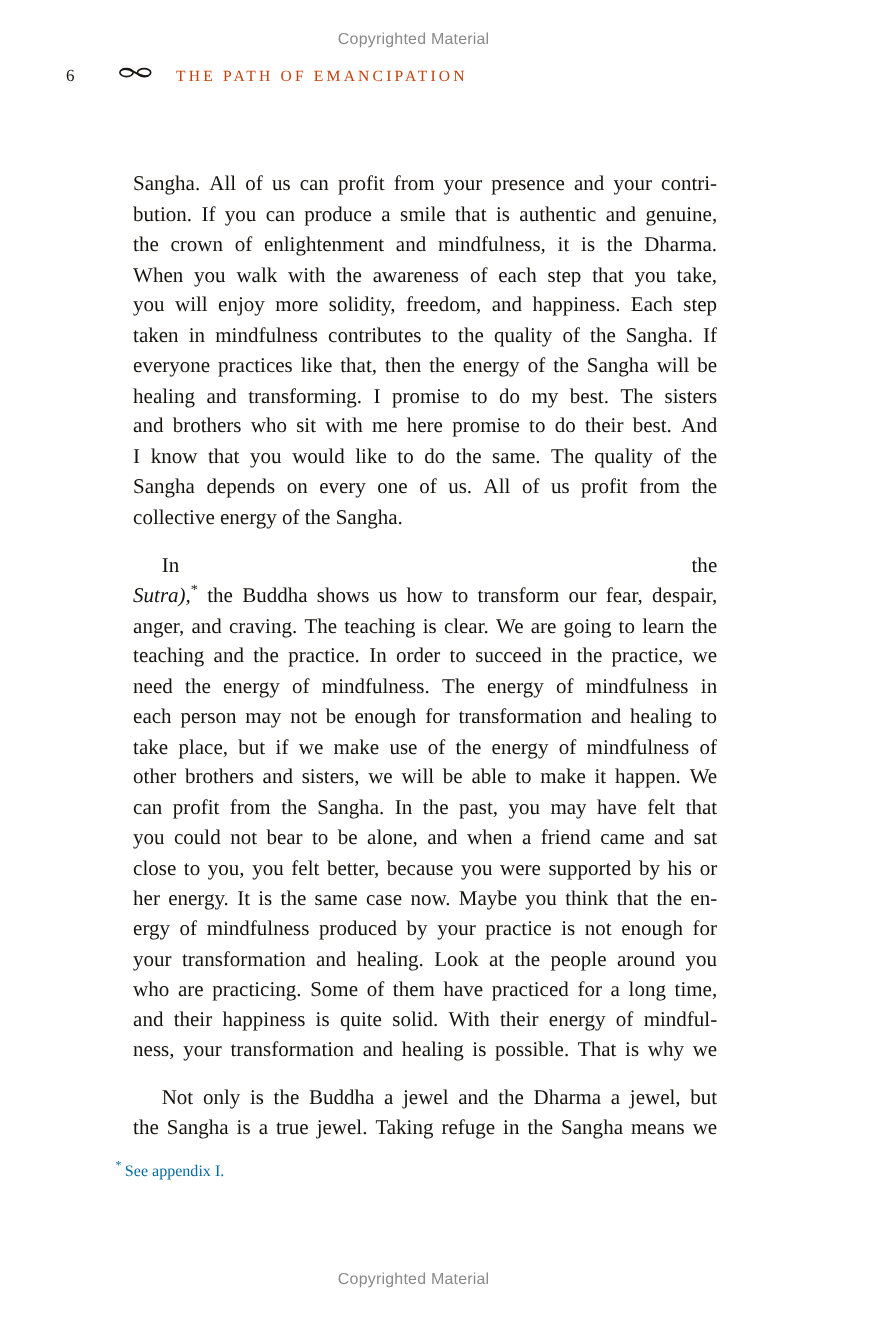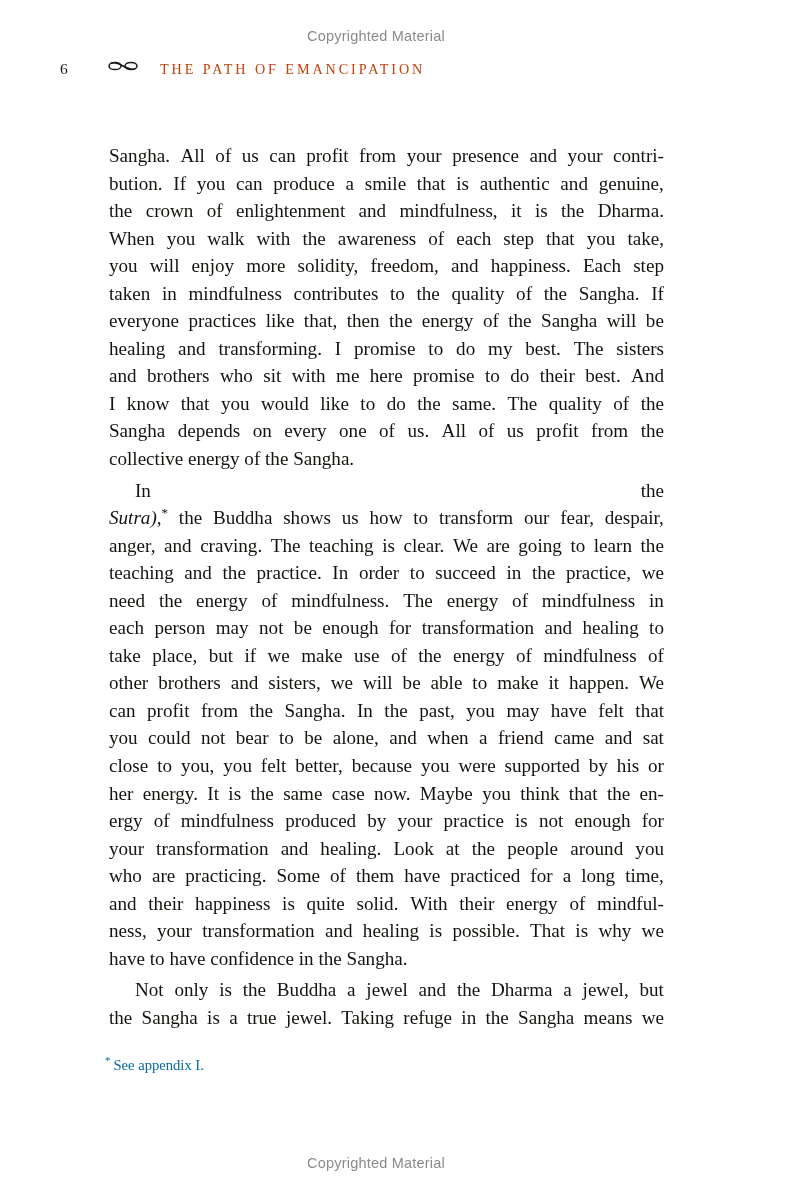--- a/index.html
+++ b/index.html
@@ -70,21 +70,21 @@
   }
 
   
   .textblock {
     position: absolute;
     top: 138px;
     left: 105px;
     width: 563px;
   }
 
-  .para { margin: 4px; }
+  .para { margin: 16px; }
 
   
   .ln {
     display: block;
     height: 27.55px;
     font-size: 19.1px;
     line-height: 27.55px;
     white-space: pre;
     letter-spacing: 0;
     color: #16130f;
@@ -177,21 +177,20 @@
       <span class="ln j"><span>other</span><span>brothers</span><span>and</span><span>sisters,</span><span>we</span><span>will</span><span>be</span><span>able</span><span>to</span><span>make</span><span>it</span><span>happen.</span><span>We</span></span>
       <span class="ln j"><span>can</span><span>profit</span><span>from</span><span>the</span><span>Sangha.</span><span>In</span><span>the</span><span>past,</span><span>you</span><span>may</span><span>have</span><span>felt</span><span>that</span></span>
       <span class="ln j"><span>you</span><span>could</span><span>not</span><span>bear</span><span>to</span><span>be</span><span>alone,</span><span>and</span><span>when</span><span>a</span><span>friend</span><span>came</span><span>and</span><span>sat</span></span>
       <span class="ln j"><span>close</span><span>to</span><span>you,</span><span>you</span><span>felt</span><span>better,</span><span>because</span><span>you</span><span>were</span><span>supported</span><span>by</span><span>his</span><span>or</span></span>
       <span class="ln j"><span>her</span><span>energy.</span><span>It</span><span>is</span><span>the</span><span>same</span><span>case</span><span>now.</span><span>Maybe</span><span>you</span><span>think</span><span>that</span><span>the</span><span>en-</span></span>
       <span class="ln j"><span>ergy</span><span>of</span><span>mindfulness</span><span>produced</span><span>by</span><span>your</span><span>practice</span><span>is</span><span>not</span><span>enough</span><span>for</span></span>
       <span class="ln j"><span>your</span><span>transformation</span><span>and</span><span>healing.</span><span>Look</span><span>at</span><span>the</span><span>people</span><span>around</span><span>you</span></span>
       <span class="ln j"><span>who</span><span>are</span><span>practicing.</span><span>Some</span><span>of</span><span>them</span><span>have</span><span>practiced</span><span>for</span><span>a</span><span>long</span><span>time,</span></span>
       <span class="ln j"><span>and</span><span>their</span><span>happiness</span><span>is</span><span>quite</span><span>solid.</span><span>With</span><span>their</span><span>energy</span><span>of</span><span>mindful-</span></span>
       <span class="ln j"><span>ness,</span><span>your</span><span>transformation</span><span>and</span><span>healing</span><span>is</span><span>possible.</span><span>That</span><span>is</span><span>why</span><span>we</span></span>
-      <span class="ln last">have to have confidence in the Sangha.</span>
     </div>
 
     <div class="para">
       <span class="ln j"><span class="indent">Not</span><span>only</span><span>is</span><span>the</span><span>Buddha</span><span>a</span><span>jewel</span><span>and</span><span>the</span><span>Dharma</span><span>a</span><span>jewel,</span><span>but</span></span>
       <span class="ln j"><span>the</span><span>Sangha</span><span>is</span><span>a</span><span>true</span><span>jewel.</span><span>Taking</span><span>refuge</span><span>in</span><span>the</span><span>Sangha</span><span>means</span><span>we</span></span>
     </div>
 
   </div>
 
   <div class="footnote"><span class="star">*</span><span>See appendix I.</span></div>

